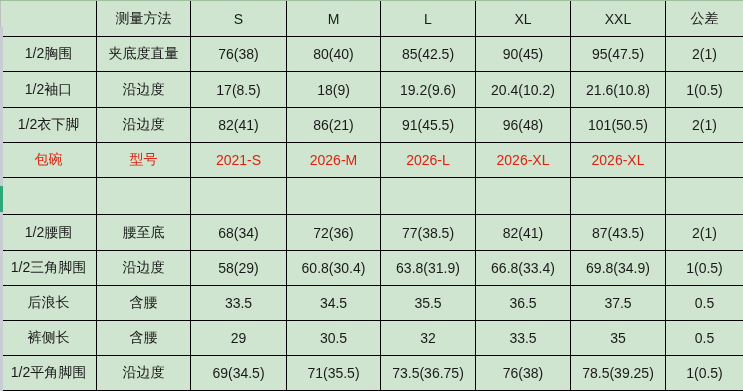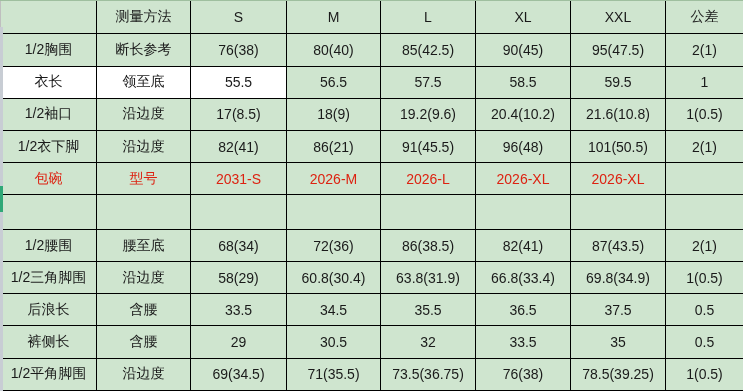--- a/index.html
+++ b/index.html
@@ -105,39 +105,29 @@
           <td>测量方法</td>
           <td>S</td>
           <td>M</td>
           <td>L</td>
           <td>XL</td>
           <td>XXL</td>
           <td>公差</td>
         </tr>
         <tr class="data-row">
           <td class=" rowlabel">1/2胸围</td>
-          <td>断长参考</td>
+          <td>夹底度直量</td>
           <td>76(38)</td>
           <td>80(40)</td>
           <td>85(42.5)</td>
           <td>90(45)</td>
           <td>95(47.5)</td>
           <td>2(1)</td>
         </tr>
         <tr class="data-row">
-          <td class="white rowlabel">衣长</td>
-          <td class="white">领至底</td>
-          <td class="white">55.5</td>
-          <td>56.5</td>
-          <td>57.5</td>
-          <td>58.5</td>
-          <td>59.5</td>
-          <td>1</td>
-        </tr>
-        <tr class="data-row">
           <td class=" rowlabel">1/2袖口</td>
           <td>沿边度</td>
           <td>17(8.5)</td>
           <td>18(9)</td>
           <td>19.2(9.6)</td>
           <td>20.4(10.2)</td>
           <td>21.6(10.8)</td>
           <td>1(0.5)</td>
         </tr>
         <tr class="data-row">
@@ -146,21 +136,21 @@
           <td>82(41)</td>
           <td>86(21)</td>
           <td>91(45.5)</td>
           <td>96(48)</td>
           <td>101(50.5)</td>
           <td>2(1)</td>
         </tr>
         <tr class="data-row">
           <td class=" rowlabel red">包碗</td>
           <td class=" red">型号</td>
-          <td class=" red">2031-S</td>
+          <td class=" red">2021-S</td>
           <td class=" red">2026-M</td>
           <td class=" red">2026-L</td>
           <td class=" red">2026-XL</td>
           <td class=" red">2026-XL</td>
           <td class="red"></td>
         </tr>
         <tr class="spacer-row">
           <td class="blank"></td>
           <td class="blank"></td>
           <td class="blank"></td>
@@ -168,21 +158,21 @@
           <td class="blank"></td>
           <td class="blank"></td>
           <td class="blank"></td>
           <td class="blank"></td>
         </tr>
         <tr class="data-row">
           <td class=" rowlabel">1/2腰围</td>
           <td>腰至底</td>
           <td>68(34)</td>
           <td>72(36)</td>
-          <td>86(38.5)</td>
+          <td>77(38.5)</td>
           <td>82(41)</td>
           <td>87(43.5)</td>
           <td>2(1)</td>
         </tr>
         <tr class="data-row">
           <td class=" rowlabel">1/2三角脚围</td>
           <td>沿边度</td>
           <td>58(29)</td>
           <td>60.8(30.4)</td>
           <td>63.8(31.9)</td>

